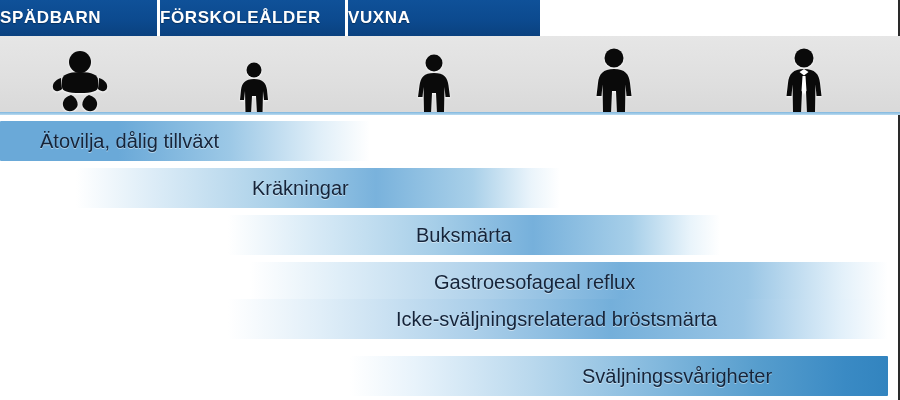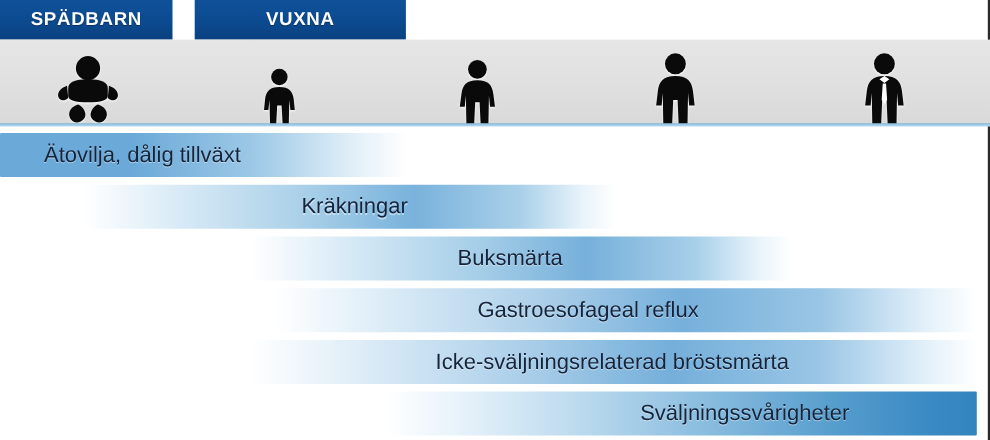--- a/index.html
+++ b/index.html
@@ -22,29 +22,29 @@
     left: 0; top: 0;
     width: 900px; height: 36px;
     display: flex;
   }
   .age-cell {
     height: 36px;
     background: linear-gradient(180deg, #0f5199 0%, #0c4a8f 55%, #0a417f 100%);
     color: #ffffff;
     display: flex;
     align-items: center;
-    justify-content: center;
+    justify-content: flex-start;
     font-size: 17px;
     font-weight: 700;
     letter-spacing: 0.6px;
     border-right: 3px solid #ffffff;
     text-shadow: 0 1px 1px rgba(0,0,0,0.35);
     white-space: nowrap;
   }
-  .age-cell:last-child { border-right: none; margin-left: 17px; }
+  .age-cell:last-child { border-right: none; }
 
   
   .icon-band {
     position: absolute;
     left: 0; top: 36px;
     width: 900px; height: 78px;
     background: linear-gradient(180deg, #e6e6e6 0%, #e0e0e0 50%, #d9d9d9 100%);
     display: flex;
   }
   .icon-cell {
@@ -92,20 +92,23 @@
 </style>
 </head>
 <body>
 
 <div id="figure">
 
   <div class="age-header">
     <div class="age-cell" style="width:160px">
       <span>SPÄDBARN</span>
     </div>
+    <div class="age-cell" style="width:188px">
+      <span>FÖRSKOLEÅLDER</span>
+    </div>
     <div class="age-cell" style="width:192px">
       <span>VUXNA</span>
     </div>
   </div>
 
   <div class="icon-band">
 
     <div class="icon-cell" style="width:160px">
       <svg width="62" height="64" viewBox="0 0 62 64">
         <g fill="#0a0a0a">
@@ -161,34 +164,34 @@
 
   <div class="bars">
 
     <div class="bar-row" style="top:6px">
       <div class="bar-fill" style="left:0px; width:370px; background:linear-gradient(90deg, #6aa9d8 0%, #6aa9d8 32%, #9cc8e6 62%, #dfeef8 86%, #ffffff 100%)"></div>
       <div class="bar-label" style="left:40px">Ätovilja, dålig tillväxt</div>
     </div>
 
     <div class="bar-row" style="top:53px">
       <div class="bar-fill" style="left:76px; width:484px; background:linear-gradient(90deg, #ffffff 0%, #dcecf7 16%, #a8cfe8 42%, #79b2dc 62%, #a9d0e9 82%, #eaf4fb 94%, #ffffff 100%)"></div>
-      <div class="bar-label" style="left:274px">Kräkningar</div>
+      <div class="bar-label" style="left:252px">Kräkningar</div>
     </div>
 
     <div class="bar-row" style="top:100px">
       <div class="bar-fill" style="left:228px; width:492px; background:linear-gradient(90deg, #ffffff 0%, #dbecf7 16%, #a6cee8 42%, #76b0db 62%, #a7cfe9 82%, #e9f4fb 94%, #ffffff 100%)"></div>
       <div class="bar-label" style="left:416px">Buksmärta</div>
     </div>
 
     <div class="bar-row" style="top:147px">
       <div class="bar-fill" style="left:250px; width:638px; background:linear-gradient(90deg, #ffffff 0%, #dfeef8 14%, #accfe9 38%, #76b0db 58%, #9ac6e5 78%, #e4f1fa 93%, #ffffff 100%)"></div>
       <div class="bar-label" style="left:434px">Gastroesofageal reflux</div>
     </div>
 
-    <div class="bar-row" style="top:194px">
+    <div class="bar-row" style="top:184px">
       <div class="bar-fill" style="left:228px; width:660px; background:linear-gradient(90deg, #ffffff 0%, #e0eef8 14%, #aacee9 38%, #74afda 58%, #99c5e5 78%, #e2f0fa 93%, #ffffff 100%)"></div>
       <div class="bar-label" style="left:396px">Icke-sväljningsrelaterad bröstsmärta</div>
     </div>
 
     <div class="bar-row" style="top:241px">
       <div class="bar-fill" style="left:350px; width:538px; background:linear-gradient(90deg, #ffffff 0%, #e8f3fb 12%, #b9d8ed 34%, #85bade 56%, #569dcd 76%, #3a8ac4 92%, #3284bf 100%)"></div>
       <div class="bar-label" style="left:582px">Sväljningssvårigheter</div>
     </div>
 
   </div>

